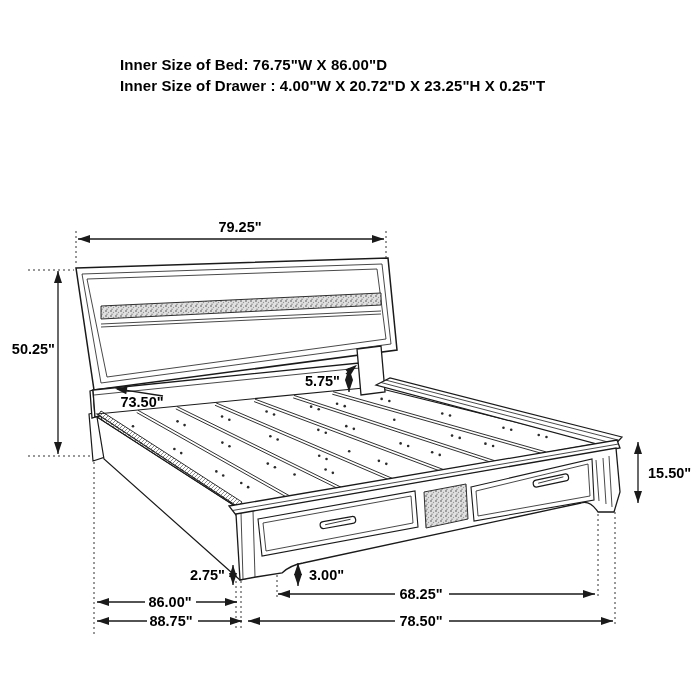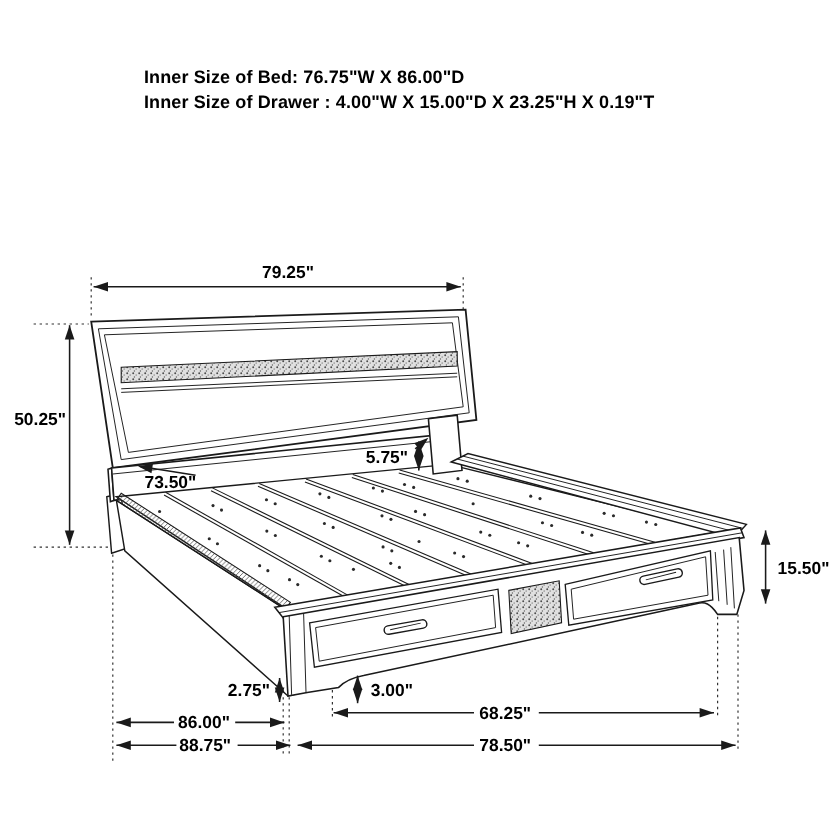--- a/index.html
+++ b/index.html
@@ -12,21 +12,21 @@
   .ln{stroke:#1a1a1a;fill:#fff;}
   .thin{stroke:#1a1a1a;fill:none;stroke-width:.8;}
 </style>
 </head>
 <body>
 
 <div class="stage">
 
   <div class="header">
     <div>Inner Size of Bed: 76.75"W X 86.00"D</div>
-    <div>Inner Size of Drawer : 4.00"W X 15.00"D X 23.25"H X 0.19"T</div>
+    <div>Inner Size of Drawer : 4.00"W X 20.72"D X 23.25"H X 0.25"T</div>
   </div>
 
   <svg width="700" height="700" viewBox="0 0 700 700">
     <defs>
       <pattern id="sparkle" width="5" height="5" patternUnits="userSpaceOnUse">
         <rect width="5" height="5" fill="#e0e0e0"></rect>
         <circle cx="1" cy="1" r="0.8" fill="#4a4a4a"></circle>
         <circle cx="3.5" cy="2.5" r="0.7" fill="#989898"></circle>
         <circle cx="2" cy="4.2" r="0.6" fill="#666"></circle>
       </pattern>

